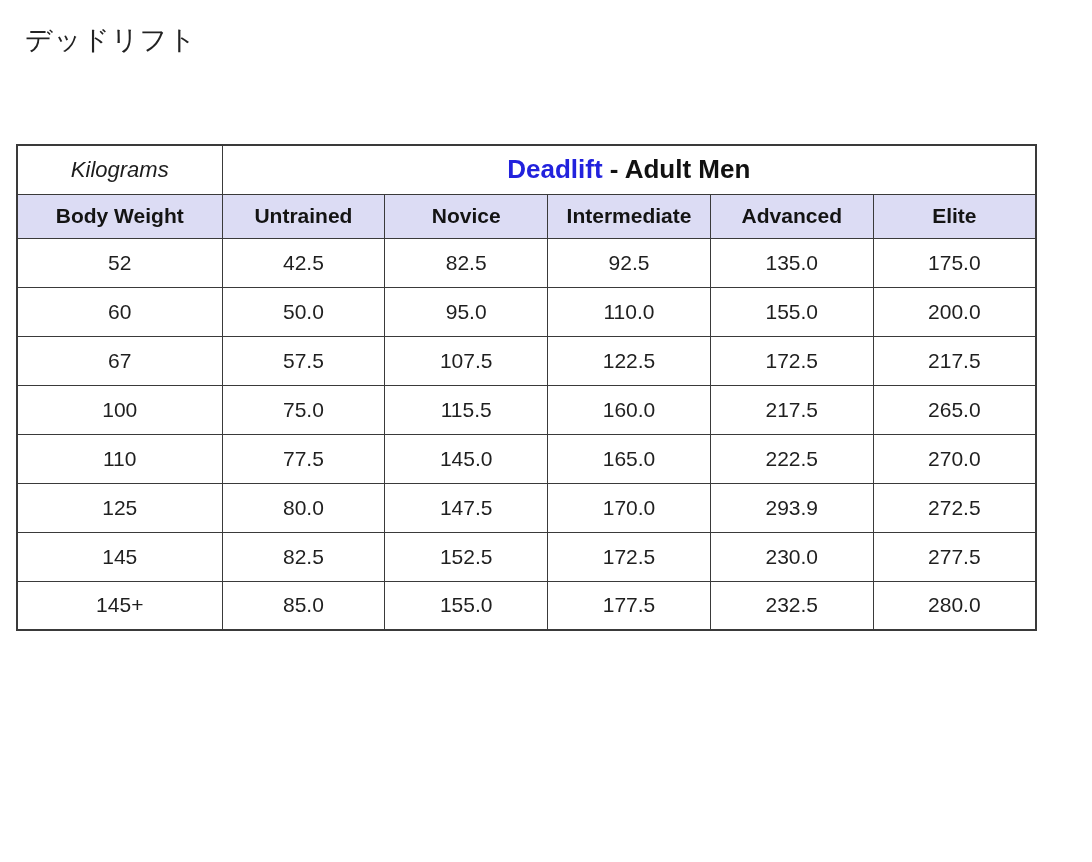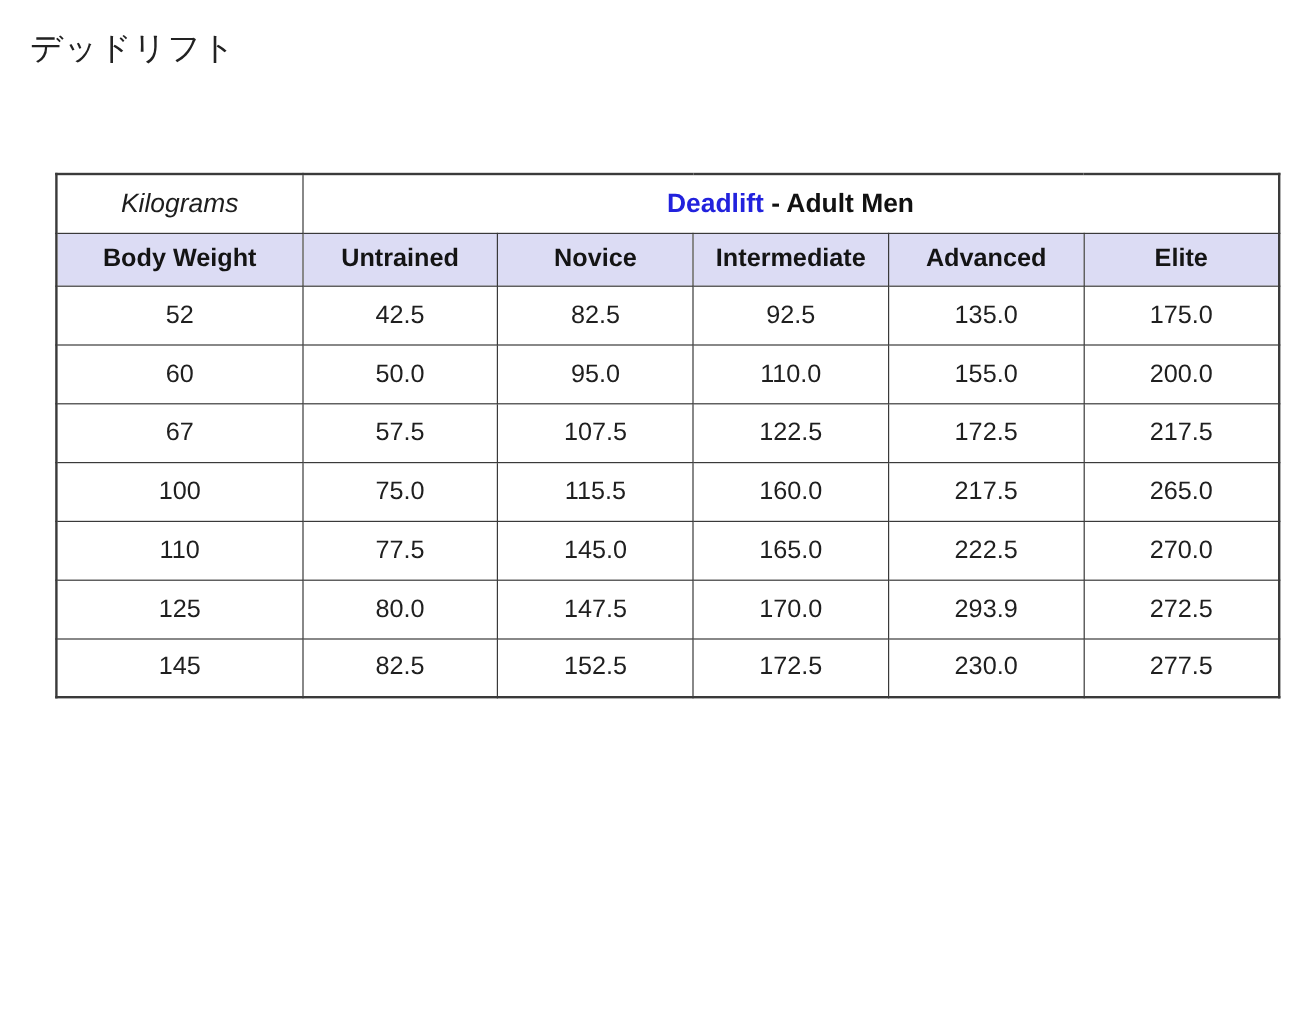--- a/index.html
+++ b/index.html
@@ -23,21 +23,21 @@
   }
   .page-title {
     margin: 22px 0 0 25px;
     font-size: 27px;
     font-weight: 400;
     color: #222222;
     letter-spacing: 1px;
   }
   table.standards {
     border-collapse: collapse;
-    margin: 86px 0 0 46px;
+    margin: 86px 0 0 16px;
     width: 1019px;
     table-layout: fixed;
     border: 2px solid var(--border-color);
   }
   table.standards col.col-bw { width: 205px; }
   table.standards col.col-std { width: 162.8px; }
   table.standards th,
   table.standards td {
     border: 1.5px solid var(--border-color);
     text-align: center;
@@ -47,21 +47,21 @@
   }
   tr.caption-row td { height: 49px; background: #ffffff; }
   .unit-cell {
     font-style: italic;
     font-weight: 400;
     font-size: 22px;
     color: #1d1d1d;
   }
   .caption-cell {
     font-weight: 700;
-    font-size: 22px;
+    font-size: 26px;
     color: #111111;
   }
   .caption-cell a.exercise-link {
     color: var(--link-blue);
     text-decoration: none;
     font-weight: 700;
     cursor: pointer;
   }
   tr.header-row th {
     height: 44px;
@@ -157,14 +157,22 @@
         <td>272.5</td>
       </tr>
       <tr class="data-row">
         <td>145</td>
         <td>82.5</td>
         <td>152.5</td>
         <td>172.5</td>
         <td>230.0</td>
         <td>277.5</td>
       </tr>
+      <tr class="data-row">
+        <td>145+</td>
+        <td>85.0</td>
+        <td>155.0</td>
+        <td>177.5</td>
+        <td>232.5</td>
+        <td>280.0</td>
+      </tr>
     </tbody>
 </table>
 
 </body></html>

